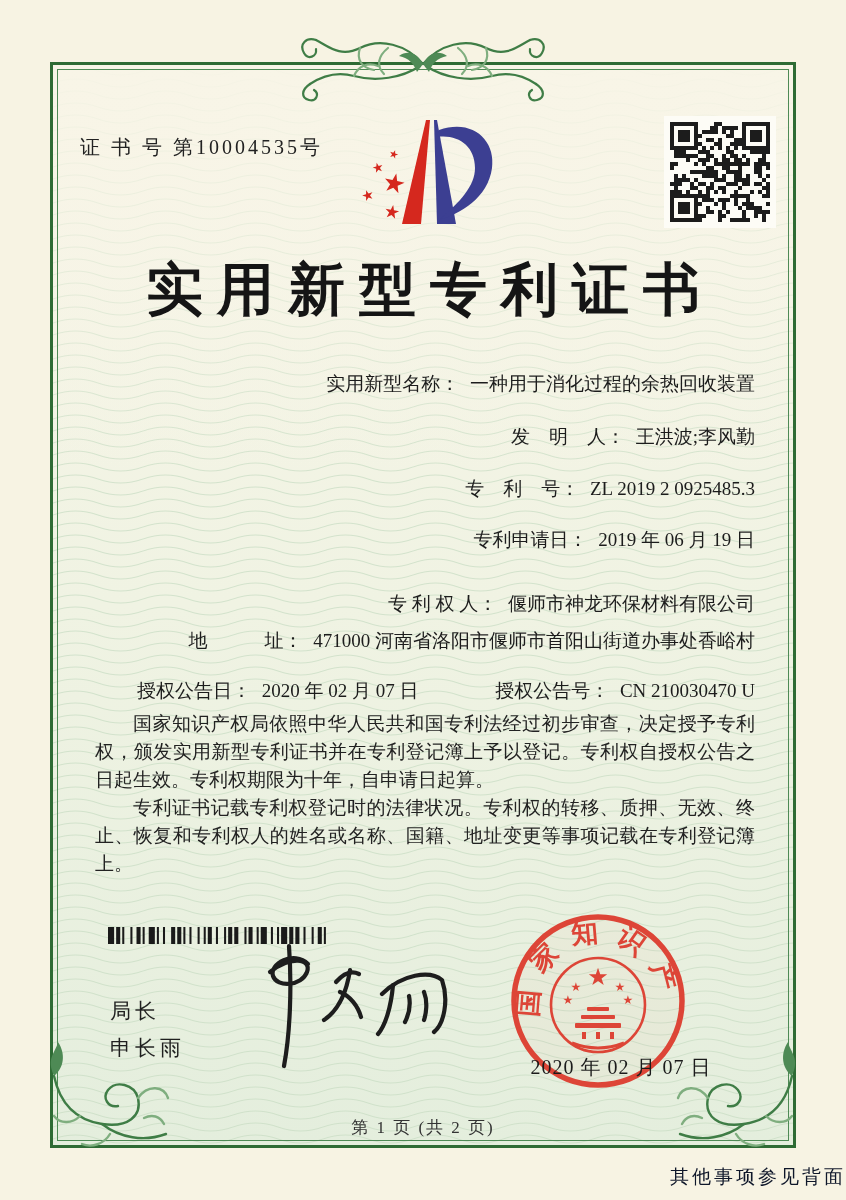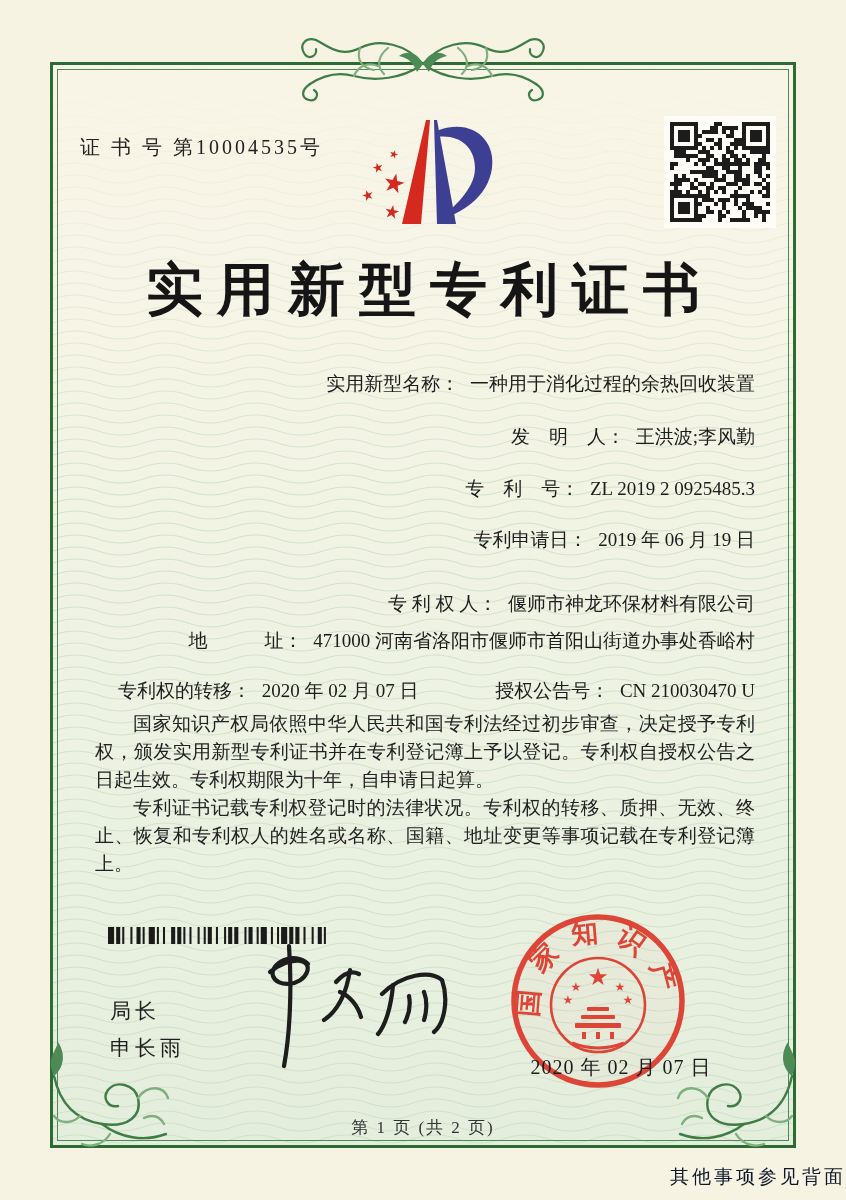--- a/index.html
+++ b/index.html
@@ -493,21 +493,21 @@
   </div>
   <div class="row" style="top:591px">
     <span class="lbl">专 利 权 人：</span>
     <span class="val">偃师市神龙环保材料有限公司</span>
   </div>
   <div class="row" style="top:628px">
     <span class="lbl">地　　　址：</span>
     <span class="val">471000 河南省洛阳市偃师市首阳山街道办事处香峪村</span>
   </div>
   <div class="row" style="top:678px">
-    <span class="lbl">专利权的转移：</span>
+    <span class="lbl">授权公告日：</span>
     <span class="val">2020 年 02 月 07 日</span>
     <span class="row2-pair">
       <span class="lbl">授权公告号：</span>
       <span class="val">CN 210030470 U</span>
     </span>
   </div>
 
   <div class="body-text">
     <p>国家知识产权局依照中华人民共和国专利法经过初步审查，决定授予专利权，颁发实用新型专利证书并在专利登记簿上予以登记。专利权自授权公告之日起生效。专利权期限为十年，自申请日起算。</p>
     <p>专利证书记载专利权登记时的法律状况。专利权的转移、质押、无效、终止、恢复和专利权人的姓名或名称、国籍、地址变更等事项记载在专利登记簿上。</p>

